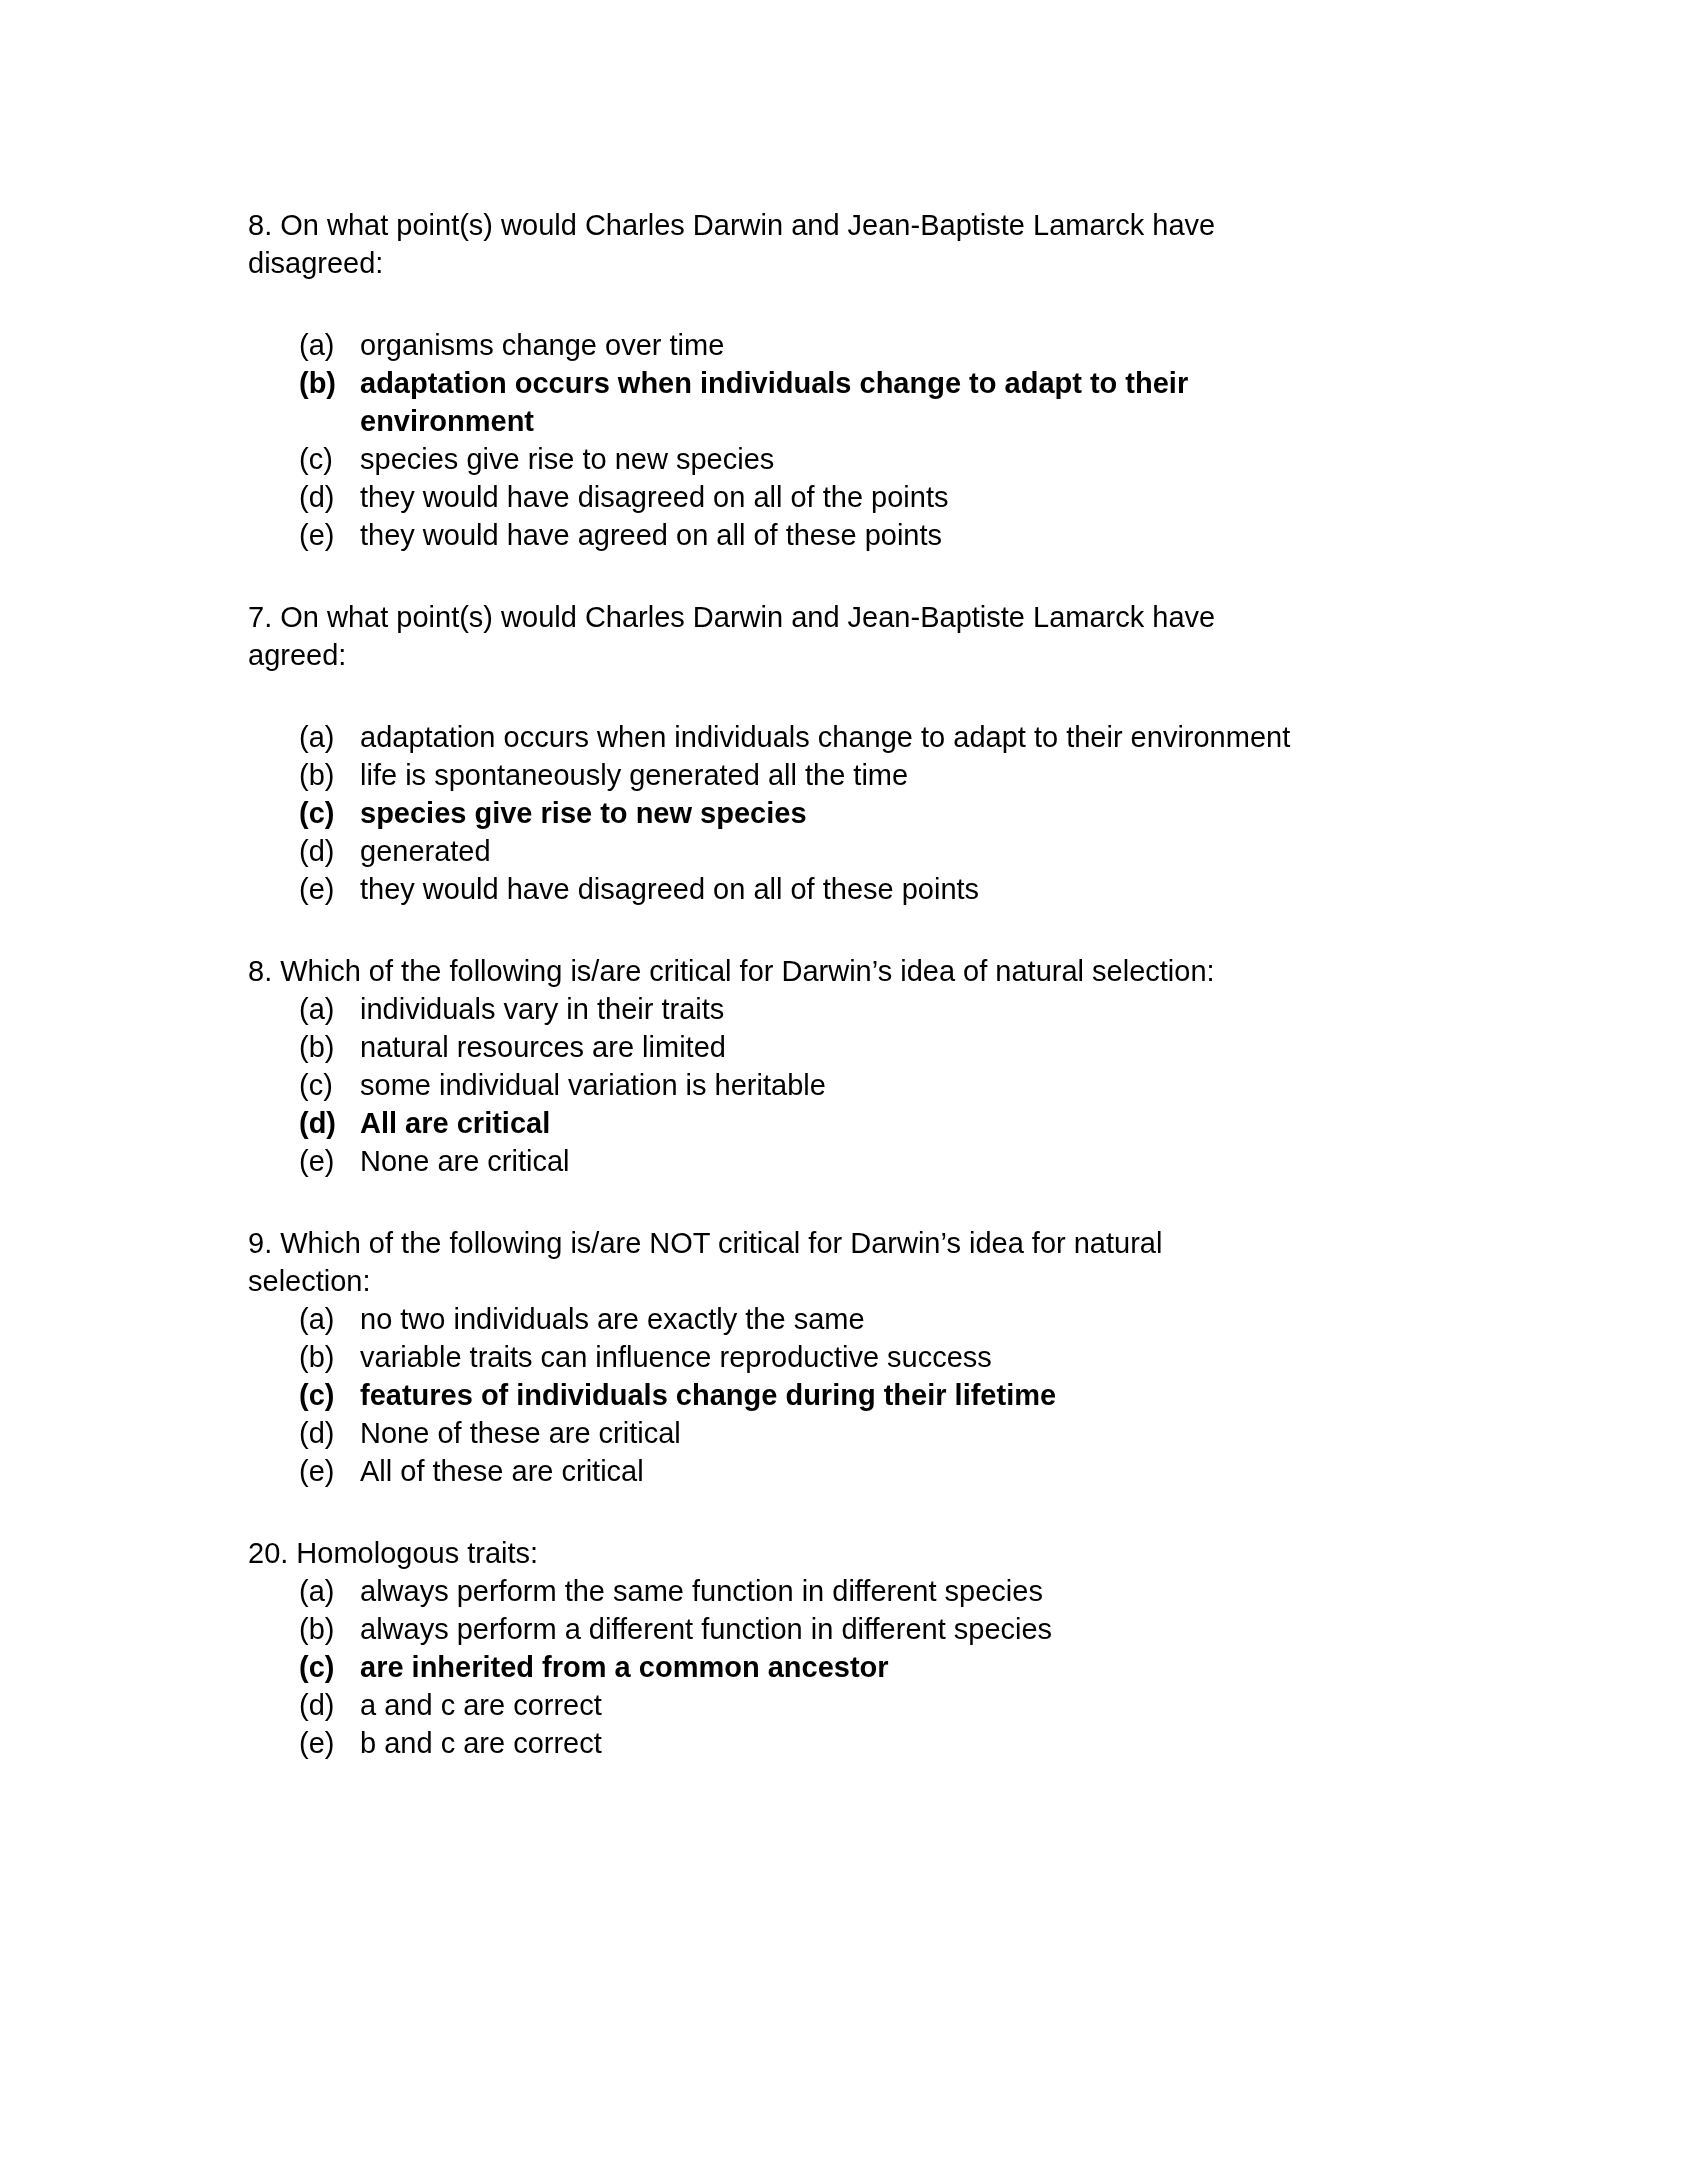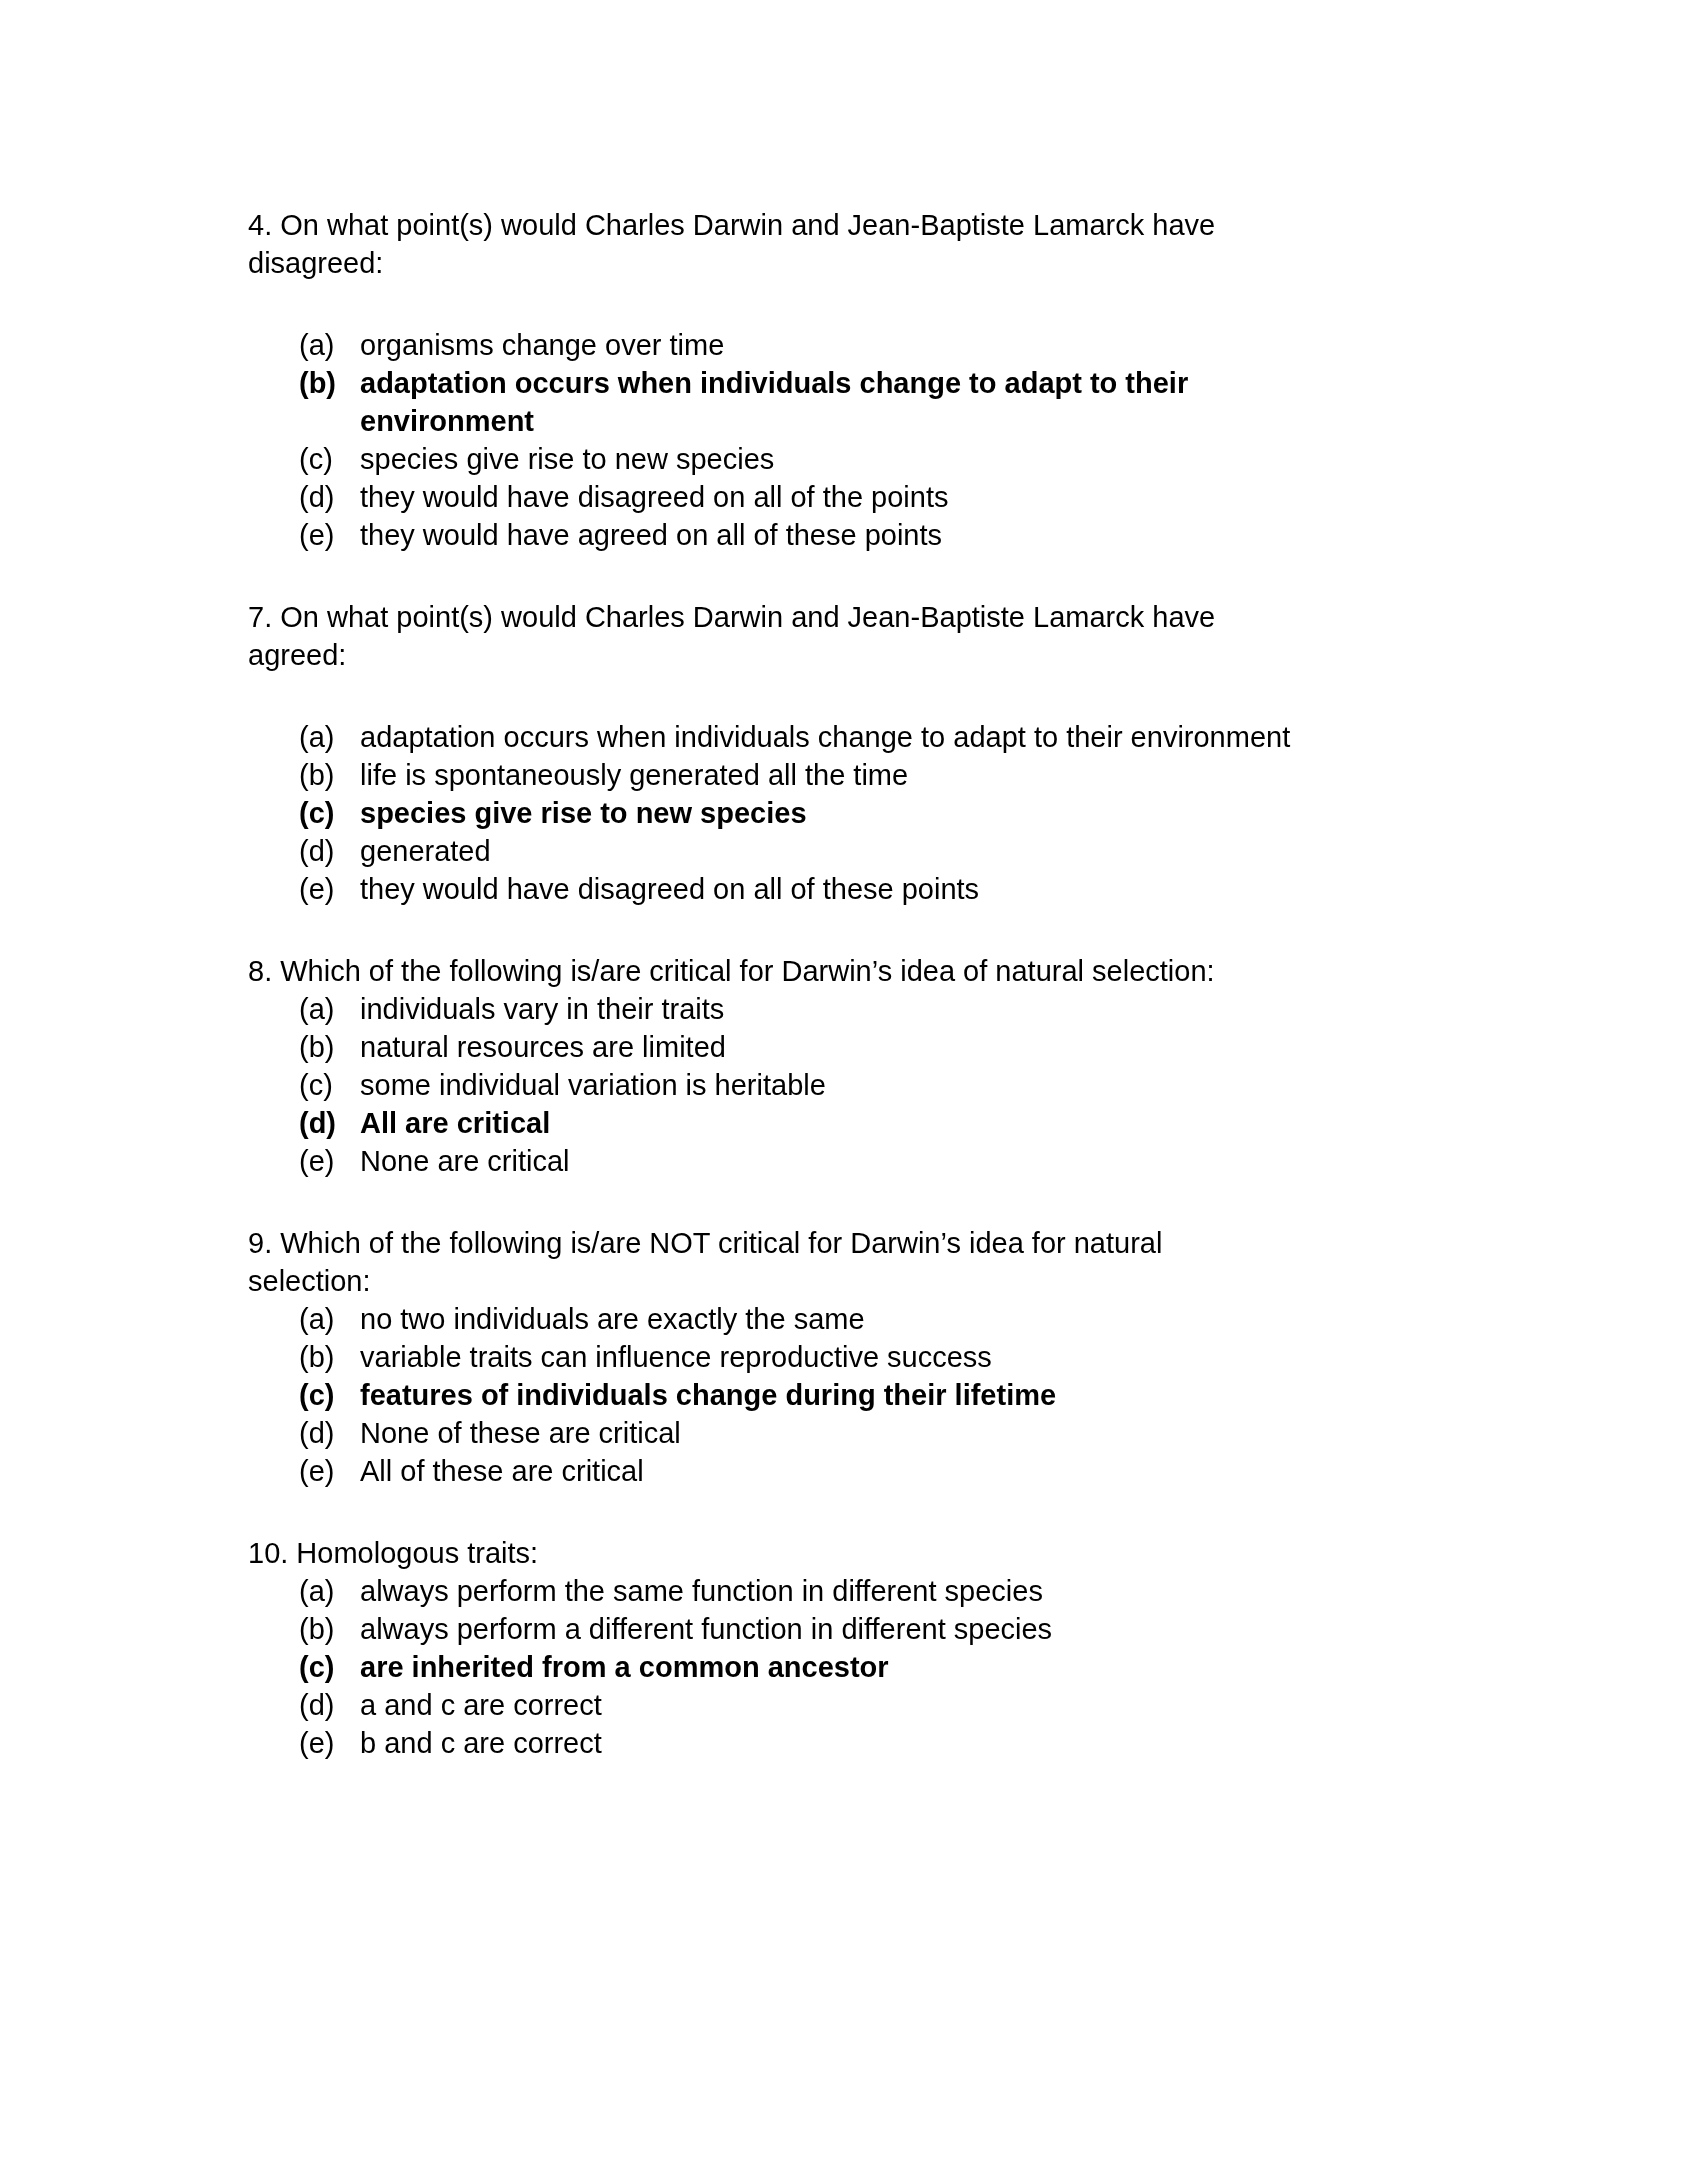--- a/index.html
+++ b/index.html
@@ -57,21 +57,21 @@
     font-weight: bold;
   }
 </style>
 </head>
 <body>
 
 <div class="doc">
 
   <div class="question">
     <div class="heading gap-after">
-      <div>4. On what point(s) would Charles Darwin and Jean-Baptiste Lamarck have</div>
+      <div>8. On what point(s) would Charles Darwin and Jean-Baptiste Lamarck have</div>
       <div>disagreed:</div>
     </div>
     <div class="options">
       <div class="option">
         <span class="marker">(a)</span>
         <div class="otext">
             <div>organisms change over time</div>
           </div>
       </div>
       <div class="option bold">
@@ -213,21 +213,21 @@
         <span class="marker">(e)</span>
         <div class="otext">
             <div>All of these are critical</div>
           </div>
       </div>
     </div>
   </div>
 
   <div class="question">
     <div class="heading">
-      <div>10. Homologous traits:</div>
+      <div>20. Homologous traits:</div>
     </div>
     <div class="options">
       <div class="option">
         <span class="marker">(a)</span>
         <div class="otext">
             <div>always perform the same function in different species</div>
           </div>
       </div>
       <div class="option">
         <span class="marker">(b)</span>

